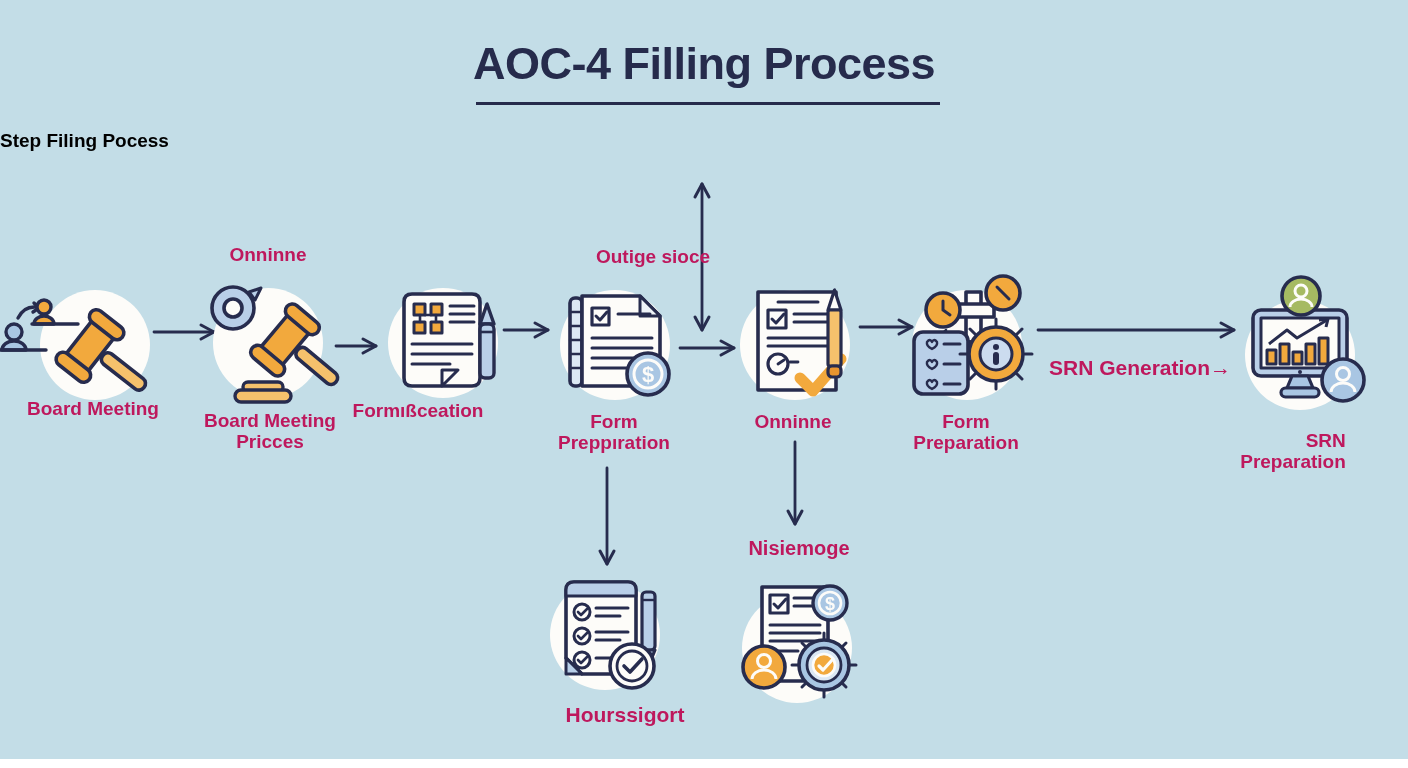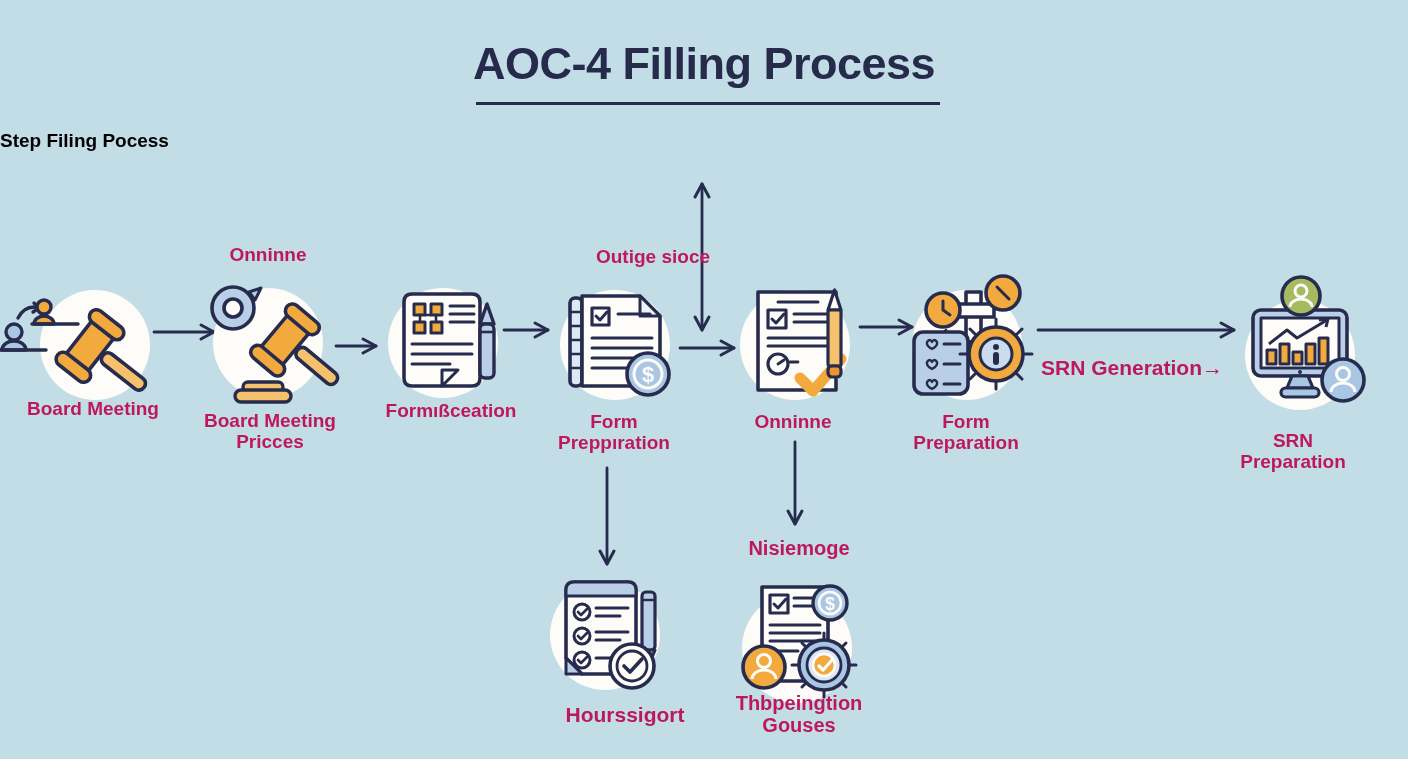--- a/index.html
+++ b/index.html
@@ -12,21 +12,21 @@
   .title-rule{position:absolute;left:476px;top:102px;width:464px;height:3px;background:#262b4c;}
   .subtitle{position:absolute;left:0;right:0;top:130px;text-align:left;
     font-size:19px;font-weight:bold;color:#000000;}
   .node{position:absolute;}
   .disc{position:absolute;left:0;top:0;width:110px;height:110px;border-radius:50%;background:#fdfcf9;}
   .node svg{position:absolute;overflow:visible;}
   .lbl{position:absolute;transform:translateX(-50%);text-align:center;color:#be185d;
     font-weight:bold;font-size:19px;line-height:1.12;white-space:nowrap;}
   .lbl span{display:block;}
   .lbl-top{font-size:19px;}
-  .srn-text{font-size:21px;}
+  .srn-text{font-size:21px;margin-left:8px;}
   .overlay{position:absolute;left:0;top:0;width:1408px;height:768px;pointer-events:none;}
 </style>
 </head>
 <body>
 
 <div id="canvas">
 
   <div class="title">AOC-4 Filling Process</div>
   <div class="title-rule"></div>
   <div class="subtitle">Step Filing Pocess</div>
@@ -113,21 +113,21 @@
         <path d="M66 24 H90 M66 32 H90 M66 40 H90" fill="none" stroke-width="3"></path>
         <path d="M28 62 H88 M28 72 H88 M28 82 H66" fill="none" stroke-width="3"></path>
       </g>
       <g stroke="#272c4e" stroke-width="3.4" stroke-linejoin="round">
         <path d="M96 42 L110 42 L103 22 Z" fill="#b9cfe8"></path>
         <rect x="96" y="42" width="14" height="54" rx="5" fill="#b9cfe8"></rect>
         <path d="M96 50 H110" fill="none" stroke-width="2.6"></path>
       </g>
     </svg>
   </div>
-  <div class="lbl" style="left:451px;top:400px;">Formıßceation</div>
+  <div class="lbl" style="left:418px;top:400px;">Formıßceation</div>
 
   <div class="node" style="left:560px;top:290px;">
     <div class="disc"></div>
     <svg style="left:-2px;top:-8px;" width="120" height="130" viewBox="0 0 120 130">
       <g stroke="#272c4e" stroke-width="3.6" stroke-linejoin="round" stroke-linecap="round">
         <rect x="12" y="16" width="12" height="88" rx="5" fill="#dce8f4"></rect>
         <path d="M12 30 h12 M12 44 h12 M12 58 h12 M12 72 h12 M12 86 h12" stroke-width="2.4"></path>
         <path d="M24 14 H82 L102 34 V96 q0 8-8 8 H24 Z" fill="#fdfcf9"></path>
         <path d="M82 14 L82 34 H102 Z" fill="#eef3f8" stroke-width="3"></path>
         <rect x="34" y="26" width="17" height="17" fill="#fdfcf9" stroke-width="3.2"></rect>
@@ -232,21 +232,21 @@
       <g stroke="#272c4e" stroke-width="3.6">
         <circle cx="62" cy="14" r="19" fill="#a6ba62"></circle>
         <circle cx="62" cy="9" r="6" fill="none" stroke="#fdfcf9" stroke-width="3"></circle>
         <path d="M51 25 a11 8 0 0 1 22 0" fill="none" stroke="#fdfcf9" stroke-width="3"></path>
         <circle cx="104" cy="98" r="21" fill="#a9c6e3"></circle>
         <circle cx="104" cy="92" r="6.5" fill="none" stroke="#fdfcf9" stroke-width="3"></circle>
         <path d="M92 110 a12 9 0 0 1 24 0" fill="none" stroke="#fdfcf9" stroke-width="3"></path>
       </g>
     </svg>
   </div>
-  <div class="lbl" style="left:1293px;top:430px;">
+  <div class="lbl" style="left:1293px;top:430px;text-align:right;">
     <span>SRN</span>
     <span>Preparation</span>
   </div>
 
   <div class="node" style="left:550px;top:580px;">
     <div class="disc"></div>
     <svg style="left:-4px;top:-10px;" width="122" height="130" viewBox="0 0 122 130">
       <g stroke="#272c4e" stroke-width="3.6" stroke-linejoin="round" stroke-linecap="round">
         <path d="M20 20 q0-8 8-8 H82 q8 0 8 8 V104 H36 L20 88 Z" fill="#fdfcf9"></path>
         <path d="M20 20 q0-8 8-8 H82 q8 0 8 8 v6 H20 Z" fill="#b9cfe8" stroke-width="3"></path>
@@ -300,18 +300,14 @@
         <g stroke-width="3" stroke-linecap="round">
           <path d="M90 60 v-6 M108 68 l4 -4 M116 86 h6 M108 104 l4 4 M90 112 v6 M72 104 l-4 4 M64 86 h-6 M72 68 l-4 -4"></path>
         </g>
         <circle cx="90" cy="86" r="25" fill="#a9c6e3" stroke-width="3.6"></circle>
         <circle cx="90" cy="86" r="17" fill="#dce8f4" stroke-width="2.8"></circle>
         <circle cx="90" cy="86" r="11" fill="#f2a93d" stroke="#fdfcf9" stroke-width="2.6"></circle>
         <path d="M85 87 l4 4 l10 -11" fill="none" stroke="#fdfcf9" stroke-width="3.2" stroke-linecap="round" stroke-linejoin="round"></path>
       </g>
     </svg>
   </div>
-  <div class="lbl" style="left:799px;top:692px;font-size:20px;">
-    <span>Thbpeingtion</span>
-    <span>Gouses</span>
-  </div>
 
 </div>
 
 </body></html>

